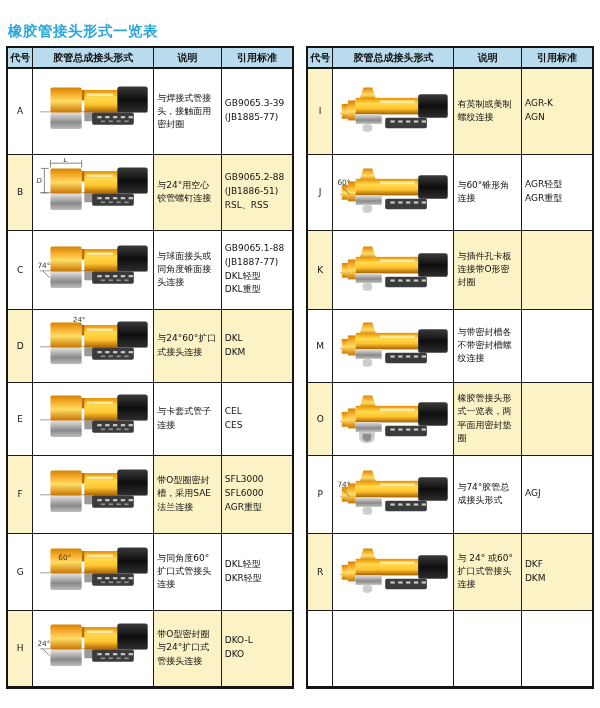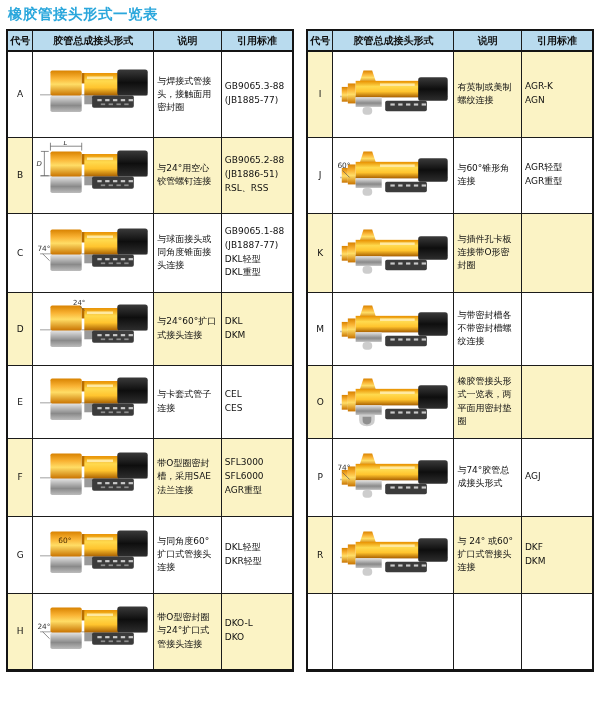--- a/index.html
+++ b/index.html
@@ -1,17 +1,17 @@
 <!DOCTYPE html>
 <html><head>
 <meta charset="utf-8">
 <style>
   html,body{margin:0;padding:0;background:#ffffff;}
   body{width:600px;height:708px;font-family:"DejaVu Sans","Liberation Sans",sans-serif;}
-  .page{width:600px;height:708px;box-sizing:border-box;padding:3px 6px;background:#ffffff;overflow:hidden;}
+  .page{width:600px;height:708px;box-sizing:border-box;padding:20px 6px;background:#ffffff;overflow:hidden;}
   .title{color:#2BA7DC;font-size:14.5px;font-weight:bold;margin:2px 0 5px 2px;letter-spacing:.5px;}
   .tables{display:flex;gap:12px;align-items:flex-end;}
   table.half{border-collapse:collapse;table-layout:fixed;border:2px solid #141414;border-bottom:3px solid #141414;background:#fff;}
   table.half th{background:#B9DBEE;font-size:10px;font-weight:bold;border:1px solid #1b1b1b;border-bottom:2px solid #141414;padding:2px 1px;height:15px;color:#111;}
   table.half td{border:1px solid #1b1b1b;font-size:9px;color:#111;padding:2px 3px;vertical-align:middle;background:#fff;}
   td.code{text-align:center;font-size:10px;padding:0;}
   td.img{padding:0;text-align:center;}
   td.desc{line-height:1.45;white-space:pre-line;text-align:left;}
   td.std{line-height:1.55;white-space:pre-line;text-align:left;}
   tr.yellow td.code,tr.yellow td.desc,tr.yellow td.std{background:#FBF3C5;}
@@ -79,21 +79,21 @@
                 <rect x="79" y="45" width="5" height="2.5" fill="#c9c9c9"></rect>
                 <rect x="88" y="45" width="5" height="2.5" fill="#c9c9c9"></rect>
                 <rect x="97" y="45" width="5" height="2.5" fill="#c9c9c9"></rect>
                 <rect x="106" y="45" width="5" height="2.5" fill="#c9c9c9"></rect>
                 <rect x="74" y="50" width="5" height="2" fill="#8f8f8f"></rect>
                 <rect x="83" y="50" width="5" height="2" fill="#8f8f8f"></rect>
                 <rect x="92" y="50" width="5" height="2" fill="#8f8f8f"></rect>
                 <rect x="101" y="50" width="5" height="2" fill="#8f8f8f"></rect>
               </svg></td>
             <td class="desc">与焊接式管接头，接触面用密封圈</td>
-            <td class="std">GB9065.3-88
+            <td class="std">GB9065.3-39
 (JB1885-77)</td>
           </tr>
           <tr class="yellow" style="height: 76px;">
             <td class="code">B</td>
             <td class="img"><svg width="114" height="66" viewBox="0 0 130 76">
                 <defs>
                   <linearGradient id="or01" x1="0" y1="0" x2="0" y2="1">
                     <stop offset="0" stop-color="#d88200"></stop>
                     <stop offset=".3" stop-color="#f9b233"></stop>
                     <stop offset=".55" stop-color="#ffdd66"></stop>

